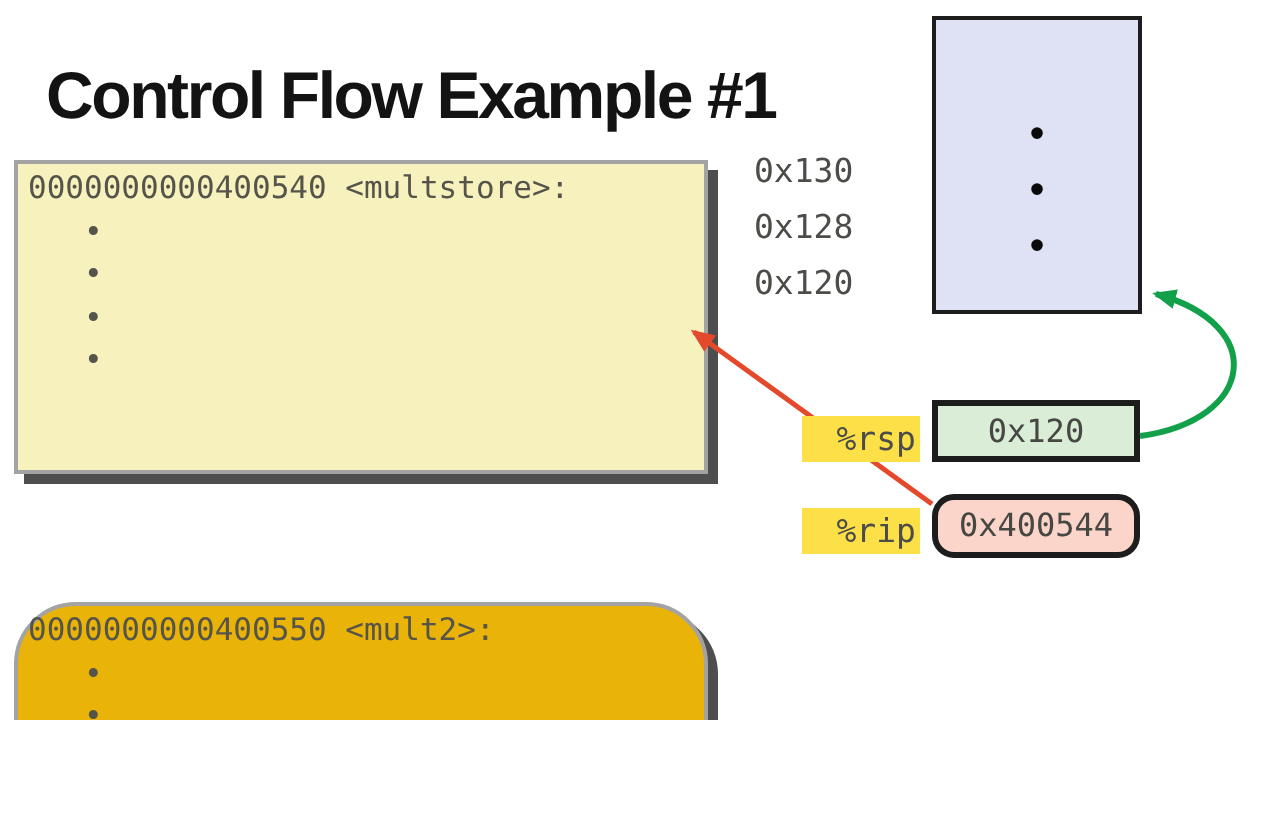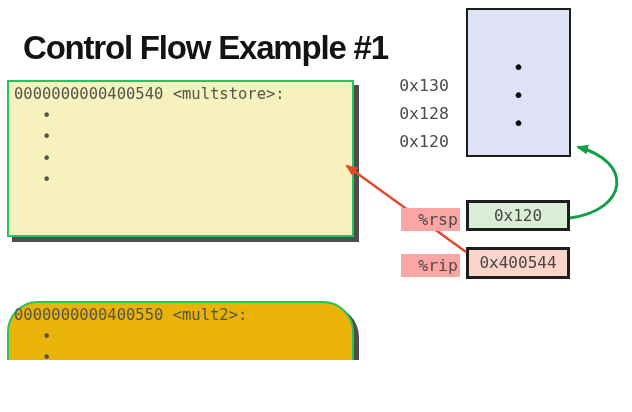--- a/index.html
+++ b/index.html
@@ -8,54 +8,54 @@
     font-family:"DejaVu Sans Mono", monospace;
   }
   .title{
     position:absolute;left:23px;top:30px;margin:0;
     font-family:"Liberation Sans", sans-serif;
     font-weight:700;font-size:33px;line-height:36px;letter-spacing:-1.2px;
     color:#131313;white-space:nowrap;z-index:2;
   }
   .codebox{
     position:absolute;left:7px;width:338px;
-    border:2px solid #22c55e;
+    border:2px solid #a3a3a3;
     box-shadow:5px 5px 0 0 #4e4e4e;
     z-index:1;
     padding:2px 0 0 5px;
   }
   .codebox.yellow{top:80px;height:151px;background:#f7f1bd;}
   .codebox.green{top:301px;height:111px;background:#eab308;border-radius:31px;}
   .codeline{
     white-space:pre;font-size:15.5px;line-height:21.5px;color:#55544b;
   }
   .stackbox{
     position:absolute;left:466px;top:8px;width:101px;height:145px;
     background:#dfe1f4;border:2px solid #1d1d1d;z-index:1;
   }
   .stackdot{
     position:absolute;left:0;width:101px;text-align:center;
     font-size:20px;line-height:10px;color:#0a0a0a;
   }
   .addrlabel{
-    position:absolute;left:393px;width:62px;text-align:center;
+    position:absolute;left:377px;width:62px;text-align:left;
     font-size:16.5px;line-height:20px;color:#4c4c48;z-index:2;white-space:pre;
   }
   .reglabel{
     position:absolute;left:401px;width:57px;text-align:right;
     font-size:16.5px;line-height:21px;color:#4c4c48;
-    background:#fca5a5;z-index:4;white-space:pre;padding:1px 2px 1px 0;
+    background:#fde047;z-index:4;white-space:pre;padding:1px 2px 1px 0;
   }
   .regbox{
     position:absolute;left:466px;width:98px;
     border:3px solid #1d1d1d;z-index:2;
     text-align:center;font-size:16px;color:#474743;
   }
   .regbox.rsp{top:200px;height:25px;line-height:25px;background:#d9edd7;}
-  .regbox.rip{top:247px;height:26px;line-height:26px;background:#fbd4ca;}
+  .regbox.rip{top:247px;height:26px;line-height:26px;background:#fbd4ca;border-radius:11px;}
   .arrows{
     position:absolute;left:0;top:0;width:632px;height:412px;
     z-index:3;pointer-events:none;
   }
 </style>
 </head>
 <body>
 
 <div class="slide">
 

